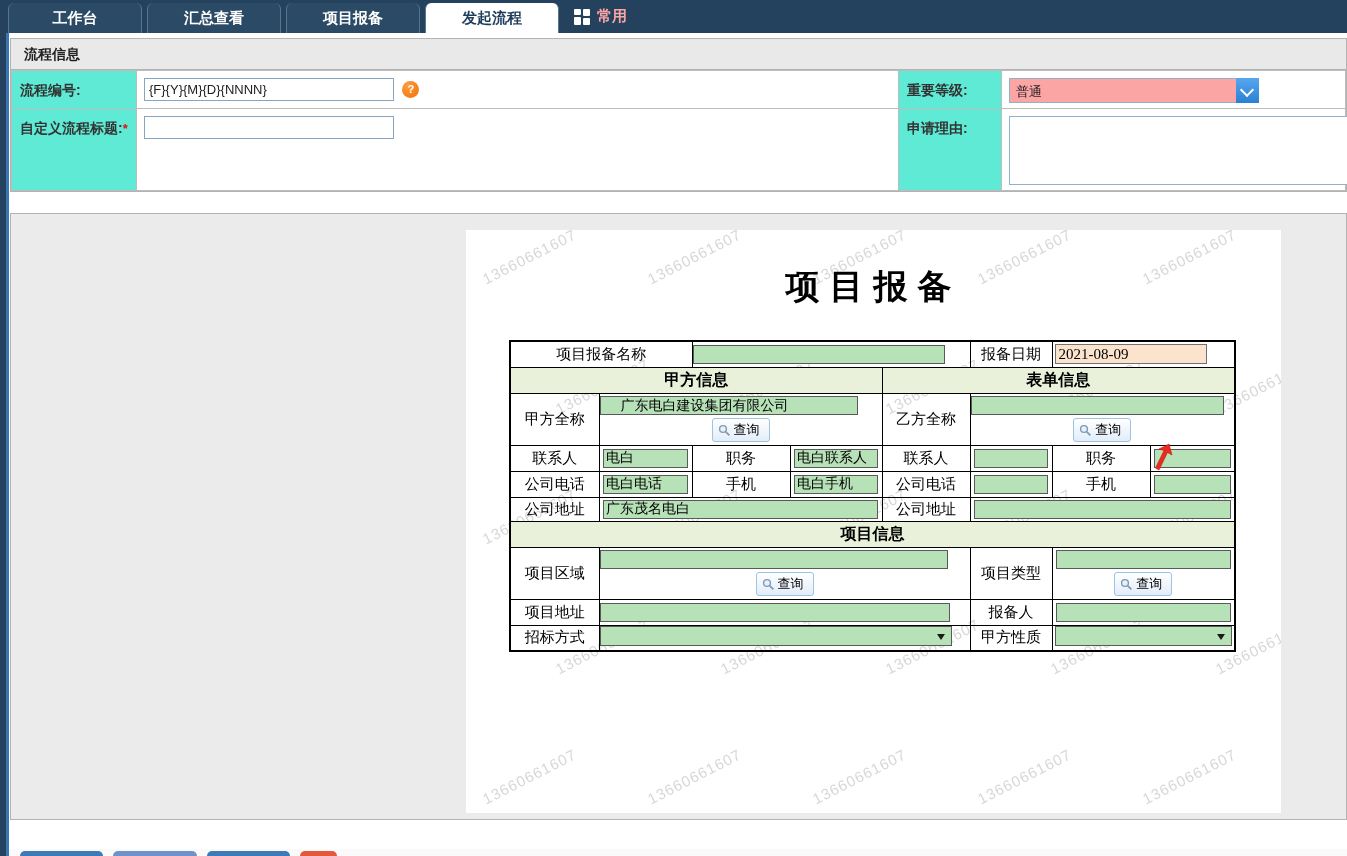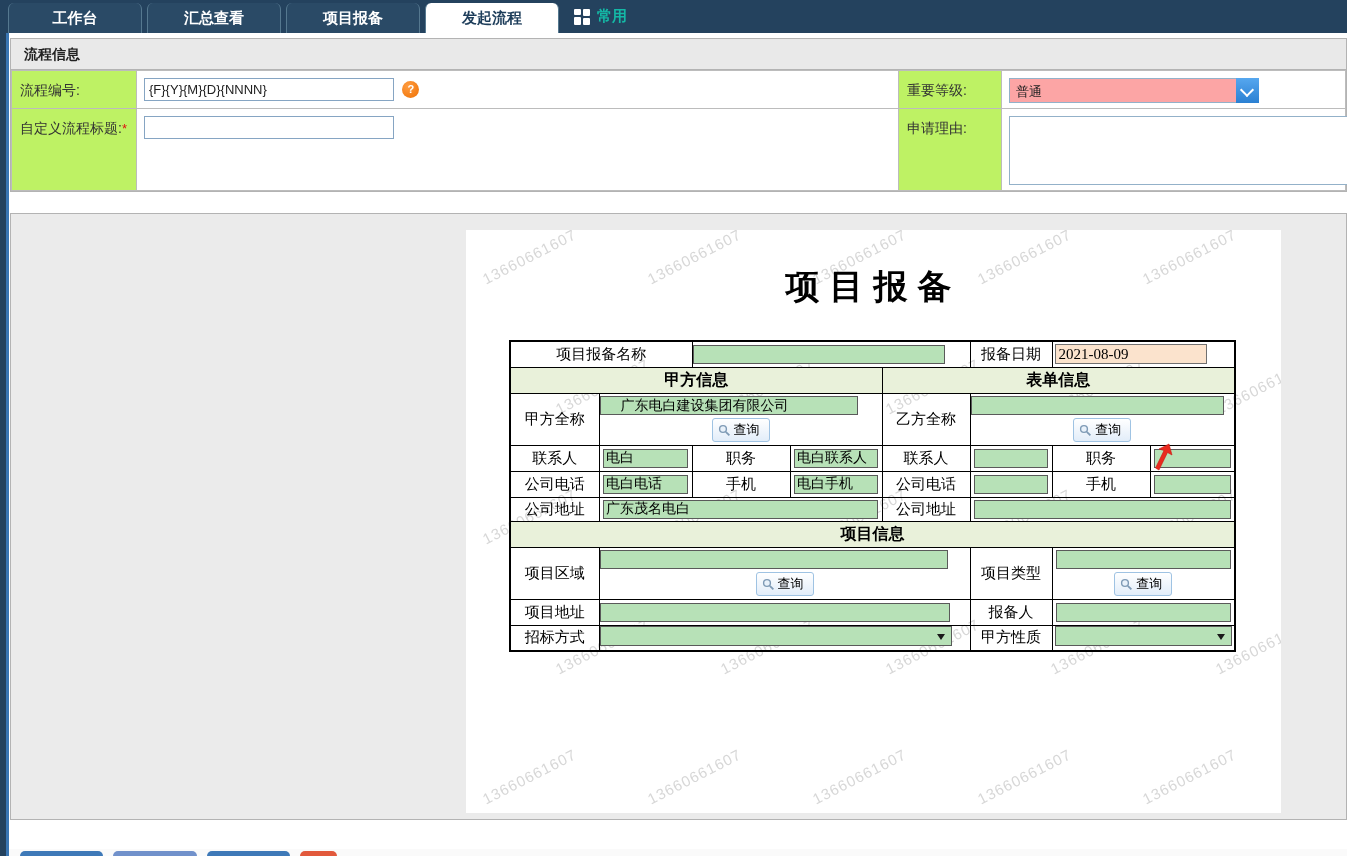--- a/index.html
+++ b/index.html
@@ -15,36 +15,36 @@
   
   .tabbar { position:absolute; left:0; top:0; width:1347px; height:33px; background:#24425e; z-index:6; display:flex; align-items:flex-end; }
   .tab {
     height:30px; margin-top:3px; width:134px; margin-right:5px; display:flex; align-items:center; justify-content:center;
     color:#fff; font-weight:bold; font-size:15px; cursor:pointer;
     background:#2a4a66; border-left:1px solid #55788f; border-right:1px solid #55788f;
     border-radius:6px 6px 0 0;
   }
   .tab:first-child { margin-left:8px; }
   .tab.active { background:#ffffff; color:#1d3d5a; }
-  .tab-common { display:flex; align-items:center; gap:7px; height:33px; padding:0 10px; color:#14b8a6; font-weight:bold; font-size:15px; cursor:pointer; }
+  .tab-common { display:flex; align-items:center; gap:7px; height:33px; padding:0 10px; color:#fca5a5; font-weight:bold; font-size:15px; cursor:pointer; }
   .grid-icon { position:relative; width:16px; height:16px; }
   .grid-icon i { position:absolute; background:#fff; border-radius:1px; }
   .grid-icon .a { left:0; top:0;  width:7px;  height:6px; }
   .grid-icon .b { left:9px; top:0; width:7px; height:7px; }
   .grid-icon .c { left:0; top:8px; width:7px; height:8px; }
   .grid-icon .d { left:9px; top:9px; width:7px; height:7px; }
 
   
   .section { position:absolute; left:10px; width:1337px; border:1px solid #b3b3b3; background:#fff; }
   .sec-header { height:31px; line-height:30px; background:#e9e9e9; border-bottom:1px solid #b3b3b3; padding-left:13px; font-size:14px; font-weight:bold; color:#222; }
 
   
   .pgrid { width:100%; border-collapse:collapse; table-layout:fixed; }
   .pgrid td { border:1px solid #bcbcbc; vertical-align:top; }
-  .pgrid td.lab { background:#bef264; font-size:14px; font-weight:normal; color:#333; padding:11px 4px 0 8px; }
+  .pgrid td.lab { background:#5eead4; font-size:14px; font-weight:bold; color:#333; padding:11px 4px 0 8px; }
   .pgrid td.val { background:#fff; padding:7px 0 0 7px; }
   .tinput { height:23px; border:1px solid #86a5c3; font-size:13px; padding:0 4px; font-family:"Liberation Sans",sans-serif; color:#222; vertical-align:middle; }
   .help {
     display:inline-block; width:17px; height:17px; margin-left:4px; vertical-align:middle; cursor:pointer;
     background:radial-gradient(circle at 35% 30%, #ff9c40, #ee7104); color:#fff; border-radius:50%;
     text-align:center; line-height:17px; font-size:11px; font-weight:bold;
   }
   .req { color:#e01010; font-size:13px; }
   .wselect { position:relative; width:250px; height:25px; border:1px solid #93b1c9; background:#fca5a5; cursor:pointer; }
   .wselect .txt { display:block; padding:4px 0 0 6px; font-size:13px; color:#222; }

